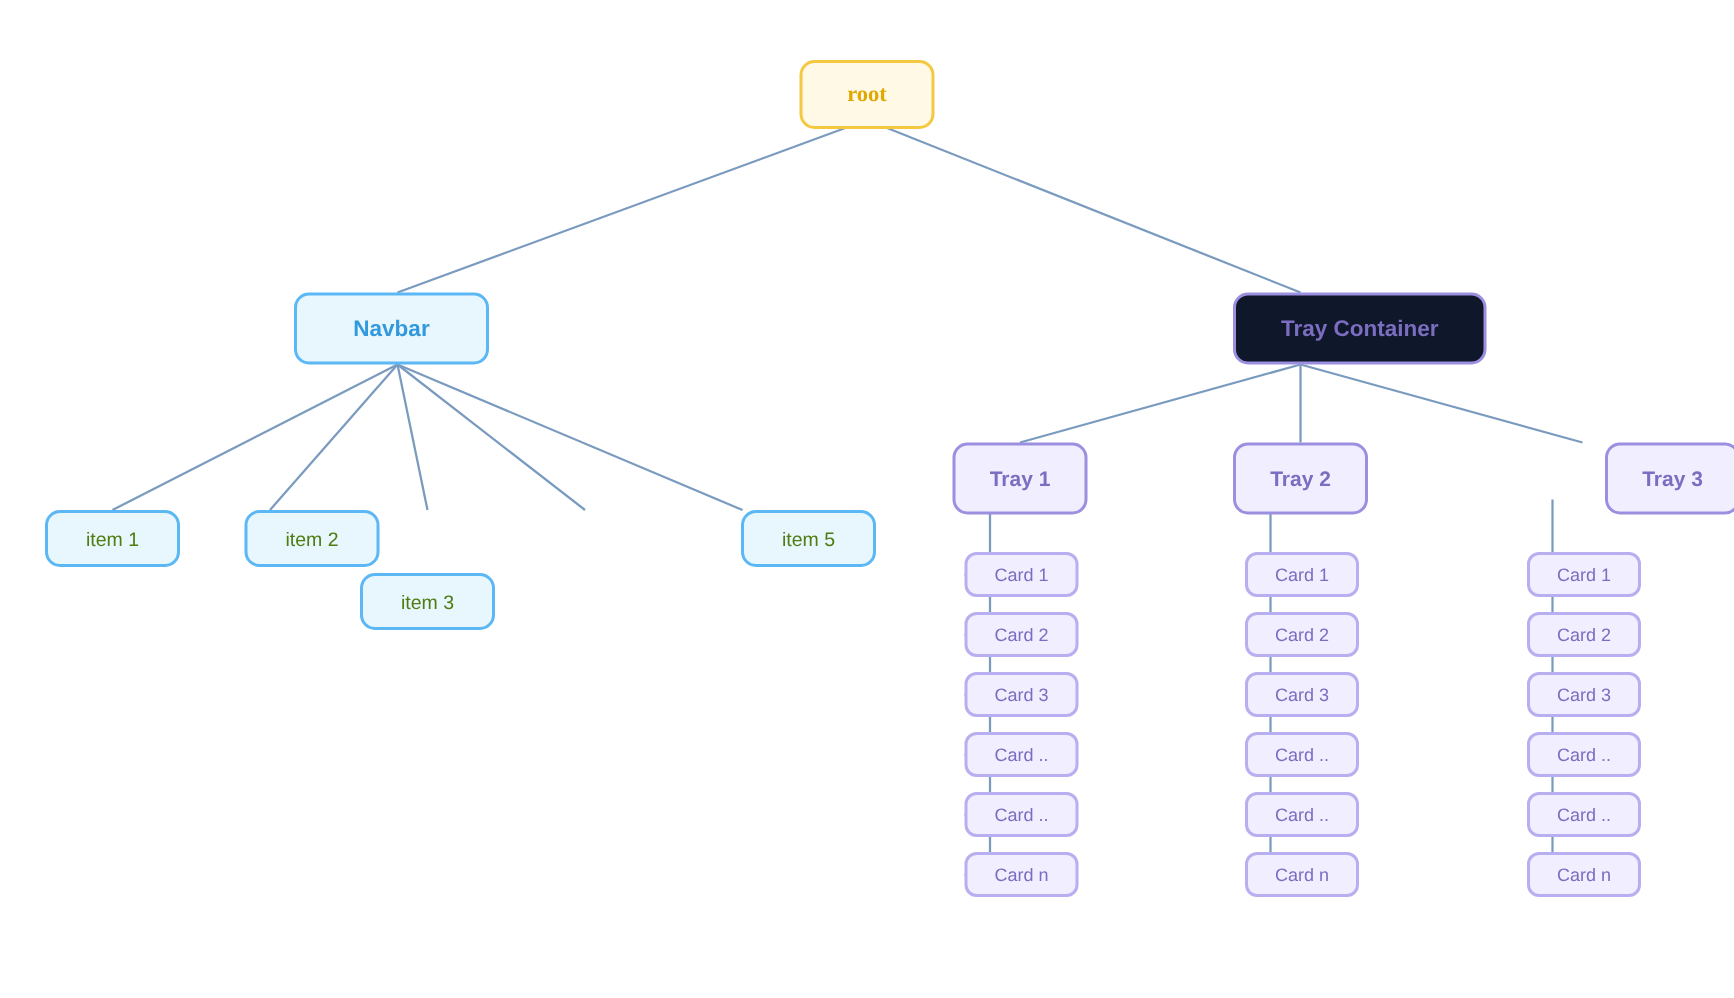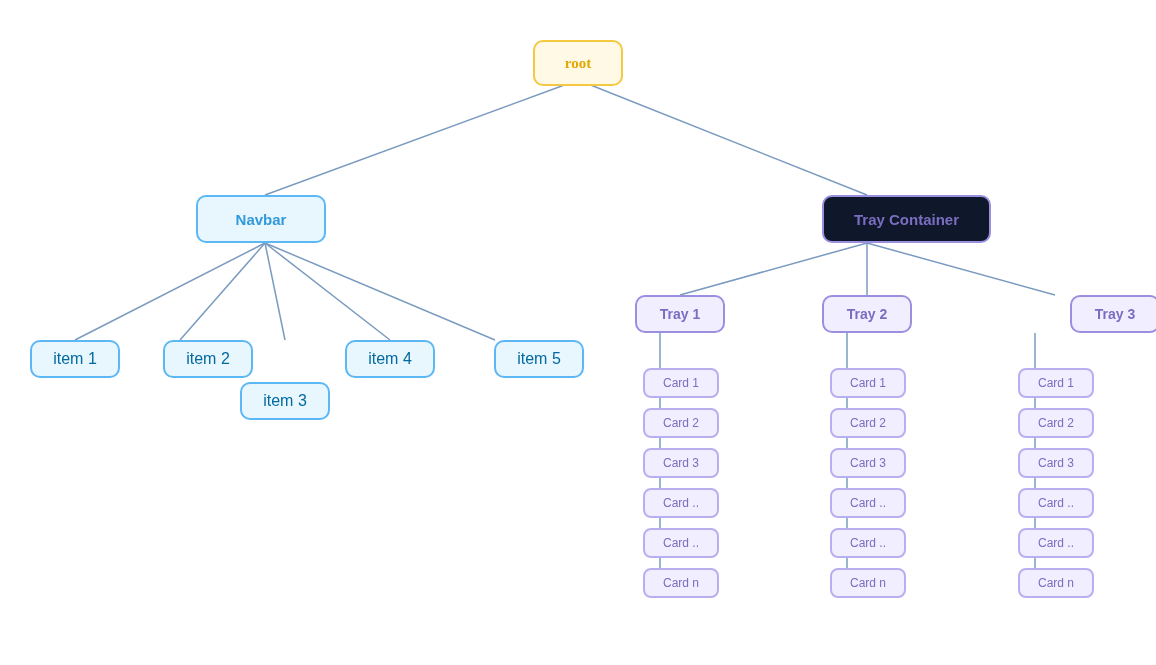--- a/index.html
+++ b/index.html
@@ -60,40 +60,40 @@
       width: 169px;
       height: 48px;
       left: 780px;
       top: 195px;
       margin-left: 42px;
     }
     
     .node-item {
       background: #e8f6fd;
       border: 2px solid #5bb8f5;
-      color: #0369a1;
+      color: #4d7c0f;
       width: 90px;
       height: 38px;
-      font-size: 16px;
+      font-size: 13px;
       font-weight: 500;
       top: 340px;
     }
     .node-item1 { left: 30px; }
     .node-item2 { left: 135px; margin-left: 28px; }
     .node-item3 { left: 240px; margin-top: 42px; }
     .node-item4 { left: 345px; }
     .node-item5 { left: 450px; margin-left: 44px; }
 
     
     .node-tray {
       background: #f0eeff;
       border: 2px solid #9b8fe0;
       color: #7b6dc0;
       width: 90px;
-      height: 38px;
+      height: 48px;
       font-size: 14px;
       top: 295px;
     }
     .node-tray1 { left: 635px; }
     .node-tray2 { left: 822px; }
     .node-tray3 { left: 1070px; }
 
     
     .node-card {
       background: #f0eeff;
@@ -197,23 +197,20 @@
 
   <div class="node node-item node-item1">
     <span>item 1</span>
   </div>
   <div class="node node-item node-item2">
     <span>item 2</span>
   </div>
   <div class="node node-item node-item3">
     <span>item 3</span>
   </div>
-  <div class="node node-item node-item4">
-    <span>item 4</span>
-  </div>
   <div class="node node-item node-item5">
     <span>item 5</span>
   </div>
 
   <div class="node node-tray node-tray1">
     <span>Tray 1</span>
   </div>
 
   <div class="node node-card t1c1">
     <span>Card 1</span>

